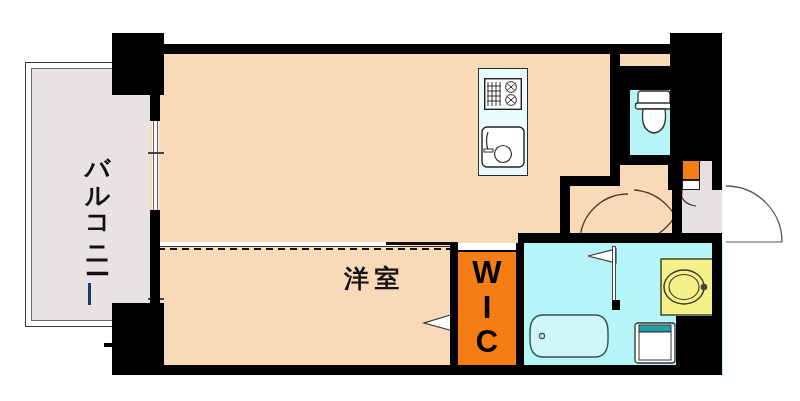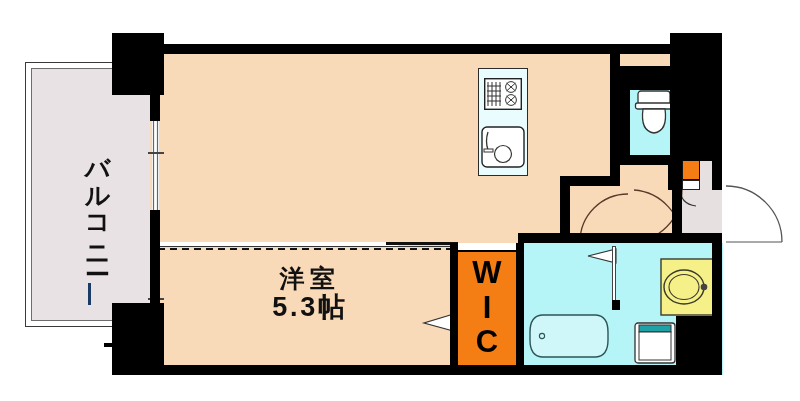--- a/index.html
+++ b/index.html
@@ -225,18 +225,17 @@
   <div class="abs wall" style="left:676px;top:316px;width:46px;height:59px;"></div>
   <div class="abs wall" style="left:612px;top:300px;width:8px;height:10px;"></div>
 
   <div class="abs wall" style="left:516px;top:243px;width:8px;height:132px;"></div>
 
   <div class="abs wall" style="left:150px;top:243px;width:10px;height:62px;"></div>
 
   <div class="abs wall" style="left:104px;top:343px;width:14px;height:4px;"></div>
 
 
-  <div class="abs lbl" style="left:215px;top:265px;width:190px;">
+  <div class="abs lbl" style="left:215px;top:265px;width:190px;text-align:right;">
     <span class="t1">洋室</span>
-    <span class="t2">5.3帖</span>
   </div>
 
 </div>
 
 </body></html>

